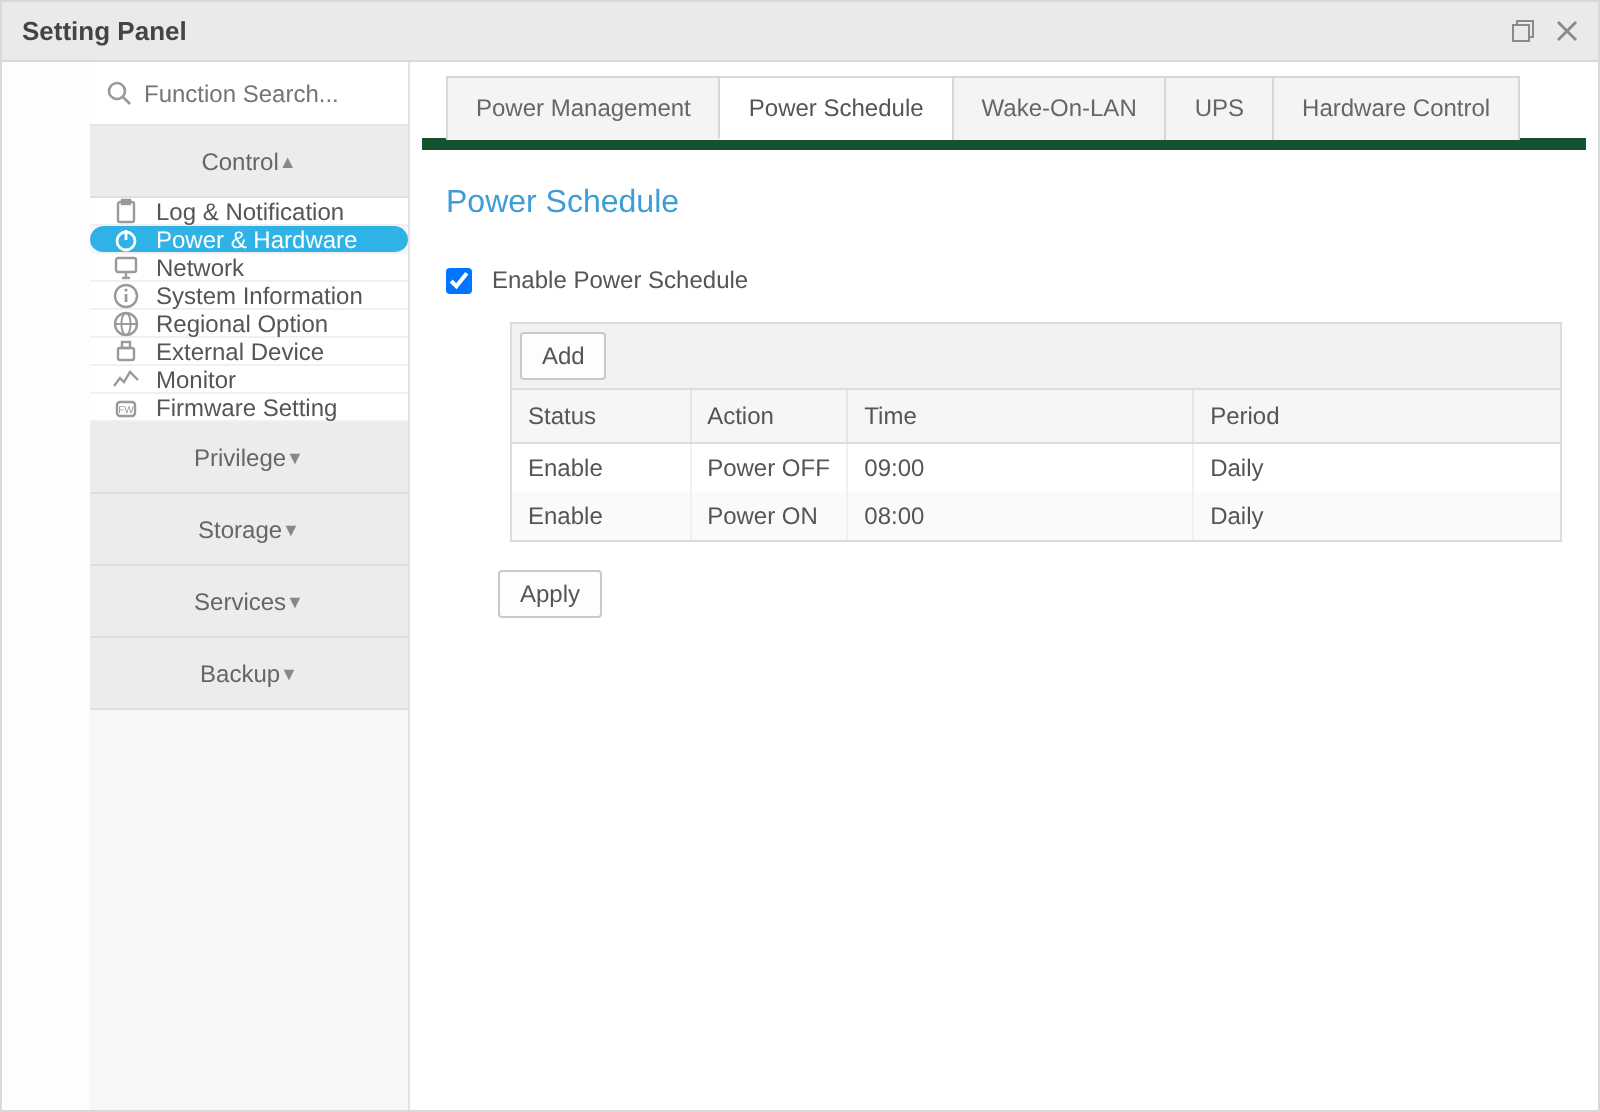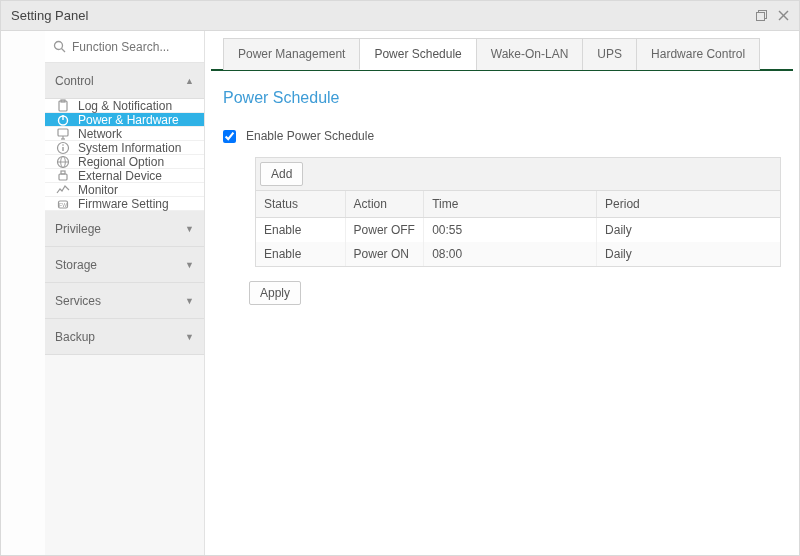--- a/index.html
+++ b/index.html
@@ -1,44 +1,44 @@
 <!DOCTYPE html>
 <html><head>
 <meta charset="utf-8">
 <style>
 * { margin: 0; padding: 0; box-sizing: border-box; }
 body { font-family: Arial, Helvetica, sans-serif; font-size: 12px; color: #555; background: #fdfdfd; width: 800px; height: 556px; overflow: hidden; }
 
 .window { width: 800px; height: 556px; display: flex; flex-direction: column; border: 1px solid #d9d9d9; }
 
 .titlebar { height: 30px; background: #eaeaea; border-bottom: 1px solid #d9d9d9; display: flex; align-items: center; padding: 0 10px; }
-.titlebar .title { font-weight: normal; color: #444; font-size: 13px; }
+.titlebar .title { font-weight: bold; color: #444; font-size: 13px; }
 .titlebar .spacer { flex: 1; }
 .titlebar .win-icon { margin-left: 10px; color: #8a8a8a; cursor: pointer; display: inline-flex; }
 
 .body { flex: 1; display: flex; min-height: 0; }
 
 .sidebar { width: 160px; border-right: 1px solid #e2e2e2; display: flex; flex-direction: column; background: #f7f7f7; margin-left: 44px; }
 .search { display: flex; align-items: center; height: 32px; padding: 0 8px; background: #fff; border-bottom: 1px solid #e5e5e5; }
 .search svg { flex-shrink: 0; }
 .search input { border: none; outline: none; font-size: 12px; color: #555; width: 100%; margin-left: 6px; background: transparent; }
 
-.section-header { height: 36px; background: #ececec; border-bottom: 1px solid #dedede; display: flex; align-items: center; padding: 17px 10px; color: #666; cursor: pointer; justify-content: space-between; }
+.section-header { height: 36px; background: #ececec; border-bottom: 1px solid #dedede; display: flex; align-items: center; padding: 17px 10px; color: #666; cursor: pointer; justify-content: center; }
 .section-header .arrow { font-size: 9px; color: #888; }
 
 .nav-item { height: 14px; display: flex; align-items: center; padding: 0 8px 0 10px; background: #fff; border-bottom: 1px solid #f0f0f0; color: #555; cursor: pointer; }
 .nav-item .ic { width: 16px; height: 16px; margin-right: 7px; display: inline-flex; align-items: center; justify-content: center; }
 .nav-item .ic svg { display: block; }
-.nav-item.active { background: #2fb2e6; color: #fff; }
+.nav-item.active { background: #2fb2e6; color: #fff; border-radius: 11px; }
 .nav-item.active .ic svg { stroke: #fff; fill: none; }
 .nav-item .ic svg { stroke: #9a9a9a; fill: none; }
 
 .main { flex: 1; padding: 6px; background: #fff; display: flex; flex-direction: column; min-width: 0; }
 
-.tabs { display: flex; border-bottom: 2px solid #14532d; padding-left: 12px; }
+.tabs { display: flex; border-bottom: 6px solid #14532d; padding-left: 12px; }
 .tab { padding: 8px 14px; border: 1px solid #d7d7d7; border-bottom: none; background: #f4f4f4; color: #666; margin-right: -1px; cursor: pointer; font-size: 12px; position: relative; top: 1px; }
 .tab.active { background: #fff; border-bottom: 1px solid #fff; color: #555; }
 
 .content { padding: 18px 12px 12px 12px; flex: 1; overflow: auto; }
 .page-title { color: #3e9cd6; font-size: 16px; margin-bottom: 22px; font-weight: normal; }
 .checkbox-row { display: flex; align-items: center; margin-bottom: 14px; }
 .checkbox-row input { margin-right: 10px; }
 
 .table-wrap { margin-left: 32px; border: 1px solid #dcdcdc; }
 .toolbar { background: #f2f2f2; border-bottom: 1px solid #dcdcdc; padding: 4px; }
@@ -217,21 +217,21 @@
                 <th>Status</th>
                 <th>Action</th>
                 <th>Time</th>
                 <th>Period</th>
               </tr>
             </thead>
             <tbody>
               <tr>
                 <td>Enable</td>
                 <td>Power OFF</td>
-                <td>00:55</td>
+                <td>09:00</td>
                 <td>Daily</td>
               </tr>
               <tr>
                 <td>Enable</td>
                 <td>Power ON</td>
                 <td>08:00</td>
                 <td>Daily</td>
               </tr>
             </tbody>
           </table>

